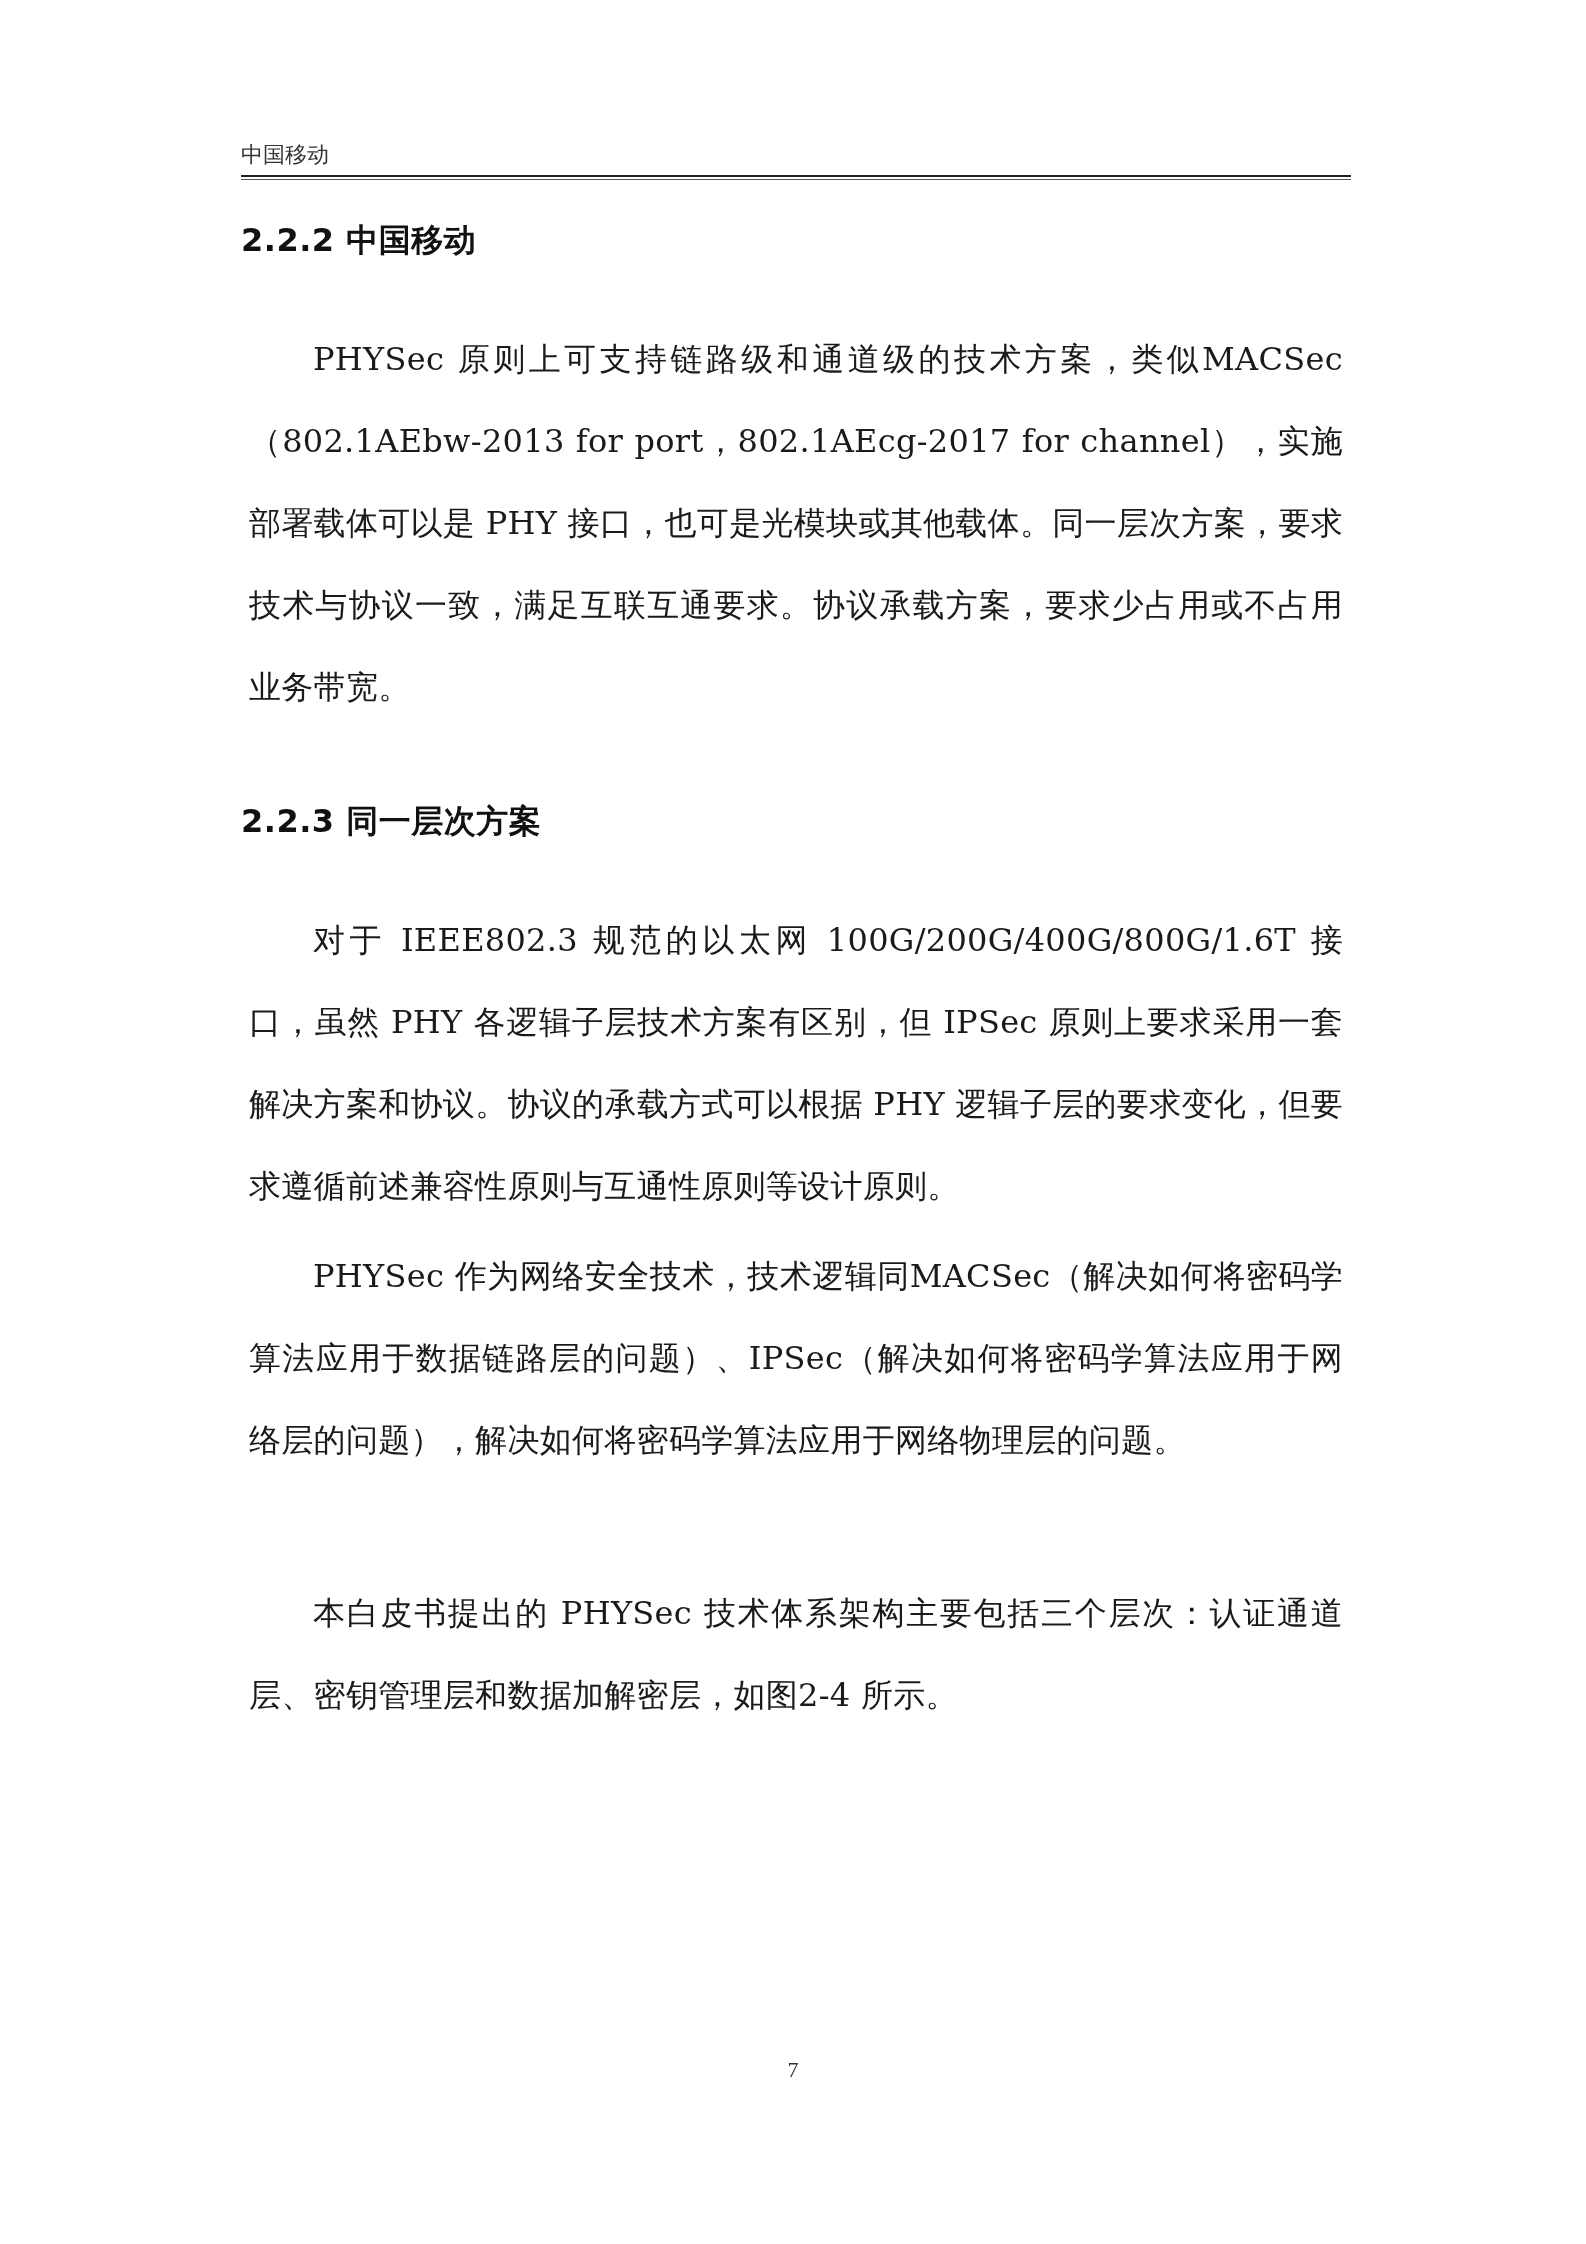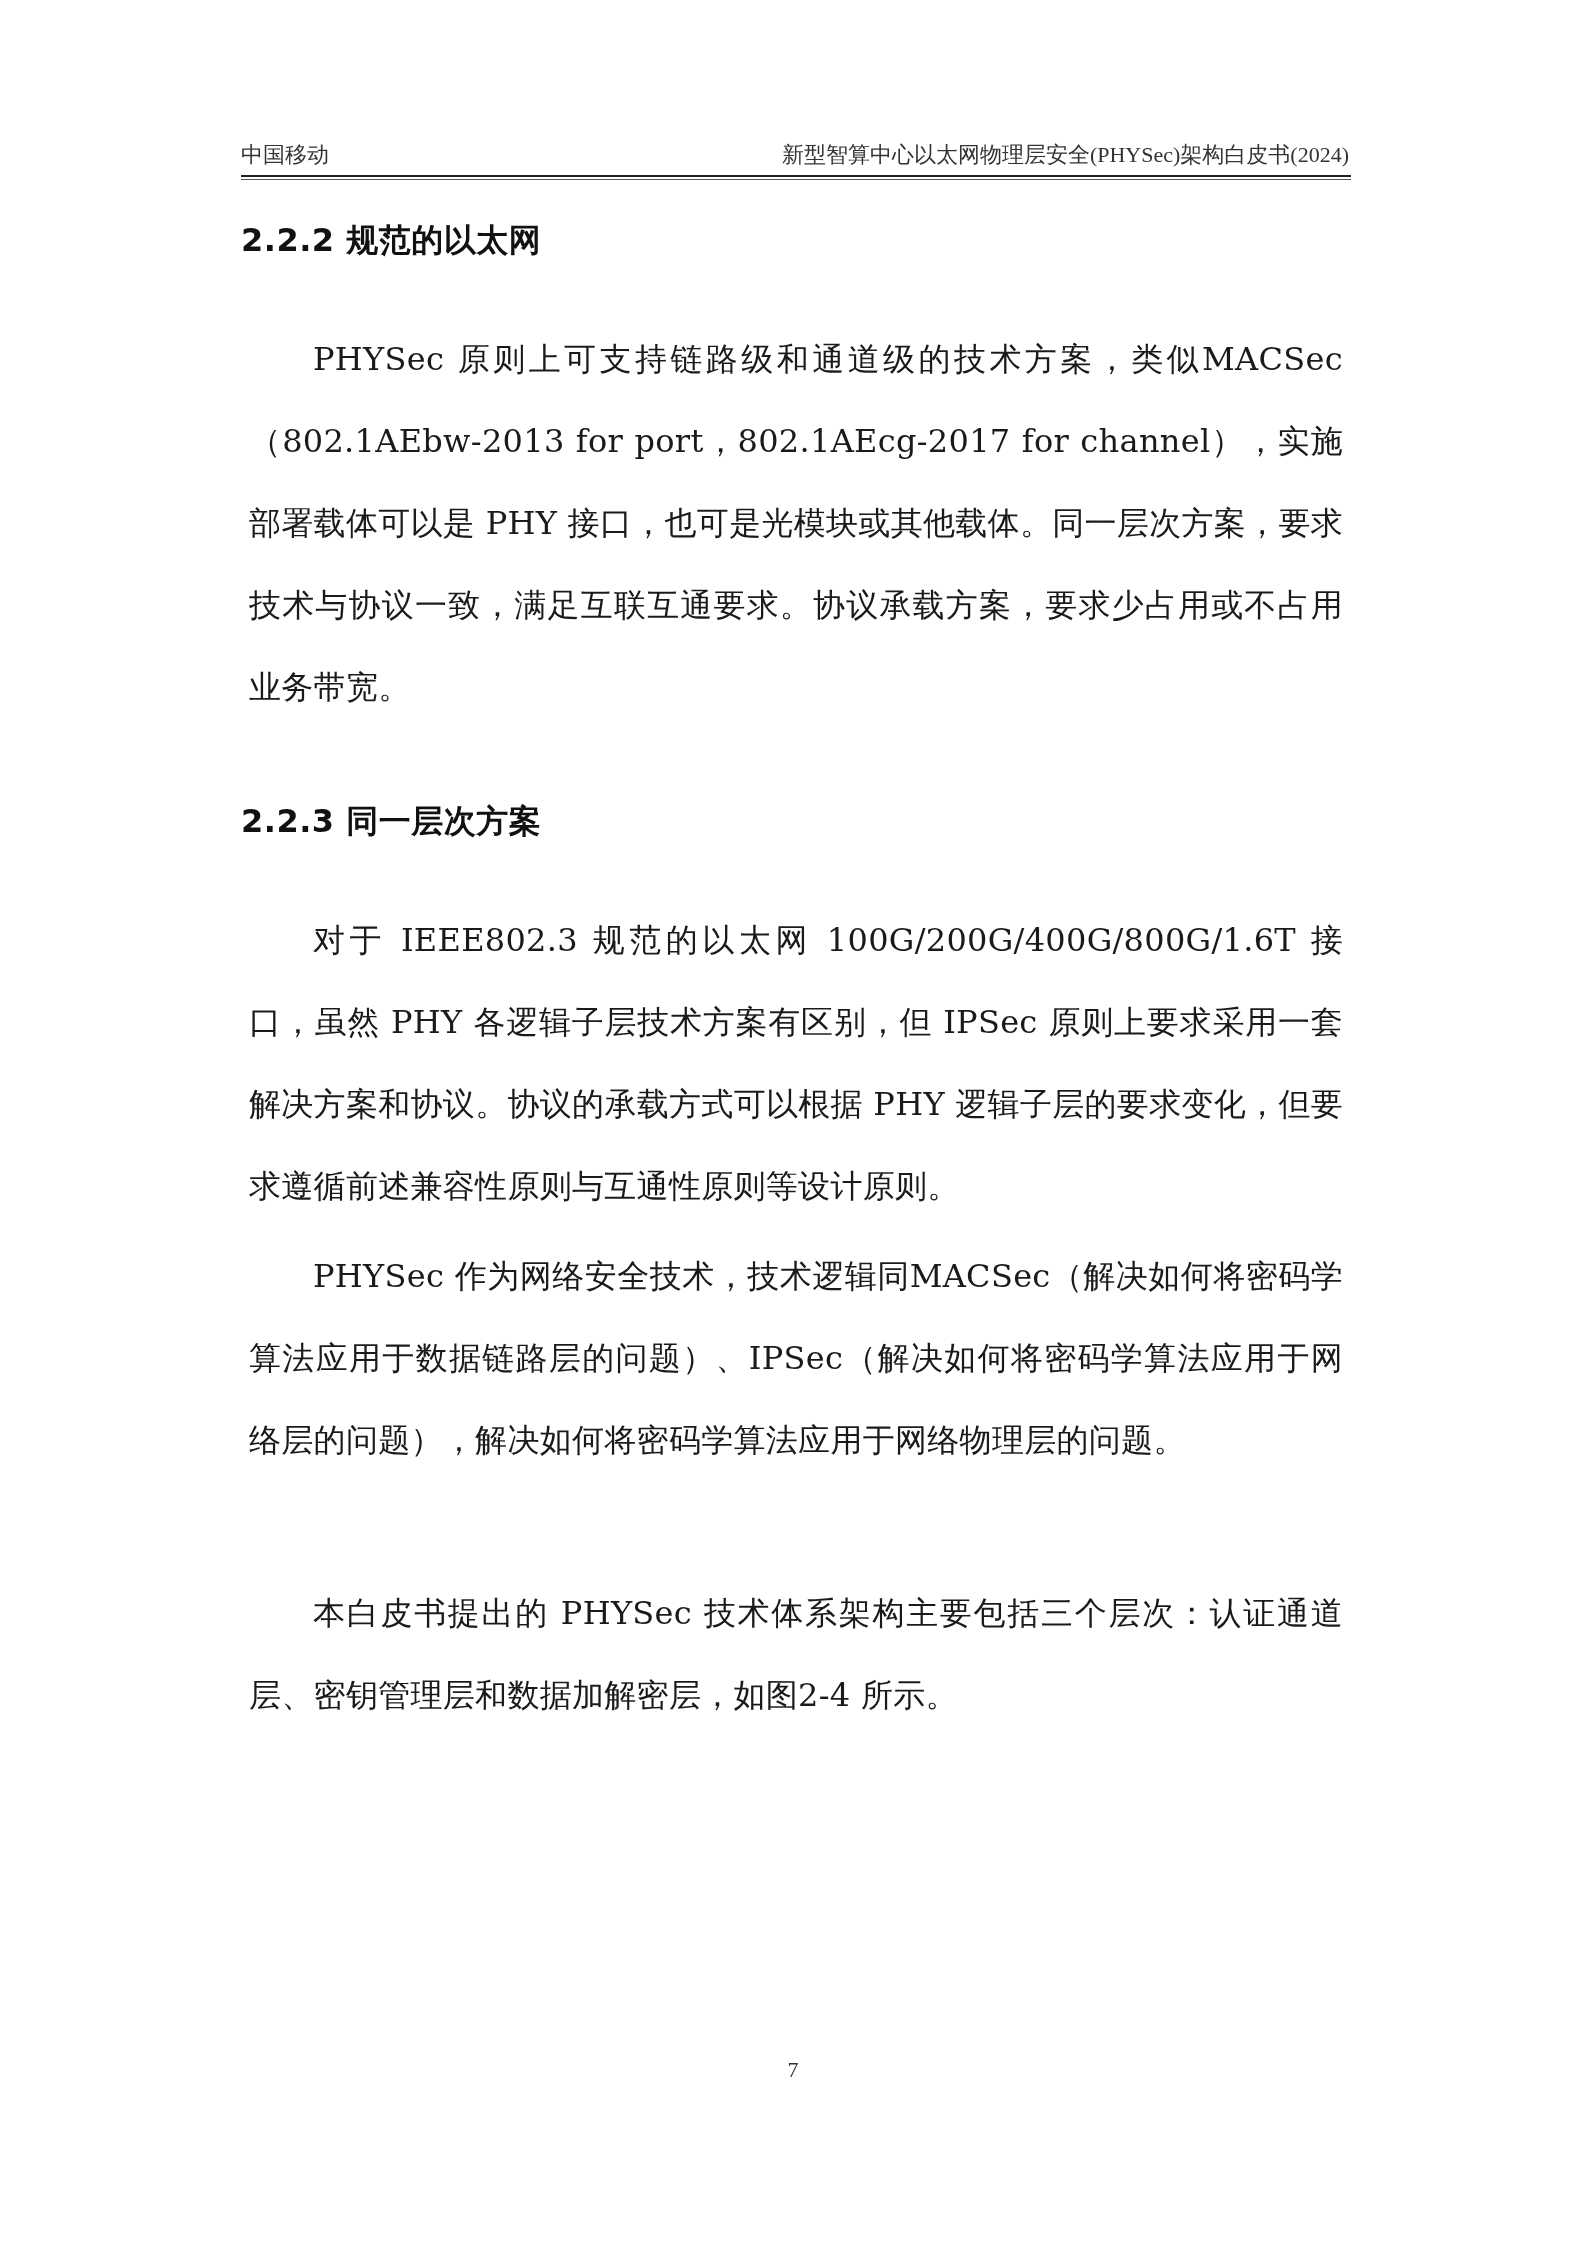--- a/index.html
+++ b/index.html
@@ -87,28 +87,27 @@
       font-family: "Liberation Serif", "DejaVu Serif", serif;
       font-size: 22px;
       color: #333333;
     }
   </style>
 </head>
 <body>
 
 <div class="page-header">
   <span class="left">中国移动</span>
-  <span class="right">新型智算中心以太网物理层安全(PHYSec)架构白皮书(2024)</span>
 </div>
 <div class="header-rule"></div>
 <div class="header-rule-thin"></div>
 
 <div class="content">
 
-  <h2 class="section">2.2.2 规范的以太网</h2>
+  <h2 class="section">2.2.2 中国移动</h2>
   <div class="gap-after-heading"></div>
   <p class="para">PHYSec 原则上可支持链路级和通道级的技术方案，类似MACSec（802.1AEbw-2013 for port，802.1AEcg-2017 for channel），实施部署载体可以是 PHY 接口，也可是光模块或其他载体。同一层次方案，要求技术与协议一致，满足互联互通要求。协议承载方案，要求少占用或不占用业务带宽。</p>
   <div class="gap-after-para"></div>
 
   <h2 class="section">2.2.3 同一层次方案</h2>
   <div class="gap-after-heading"></div>
   <p class="para">对于 IEEE802.3 规范的以太网 100G/200G/400G/800G/1.6T 接口，虽然 PHY 各逻辑子层技术方案有区别，但 IPSec 原则上要求采用一套解决方案和协议。协议的承载方式可以根据 PHY 逻辑子层的要求变化，但要求遵循前述兼容性原则与互通性原则等设计原则。</p>
   <p class="para">PHYSec 作为网络安全技术，技术逻辑同MACSec（解决如何将密码学算法应用于数据链路层的问题）、IPSec（解决如何将密码学算法应用于网络层的问题），解决如何将密码学算法应用于网络物理层的问题。</p>
   <div class="gap-after-para"></div>
 

